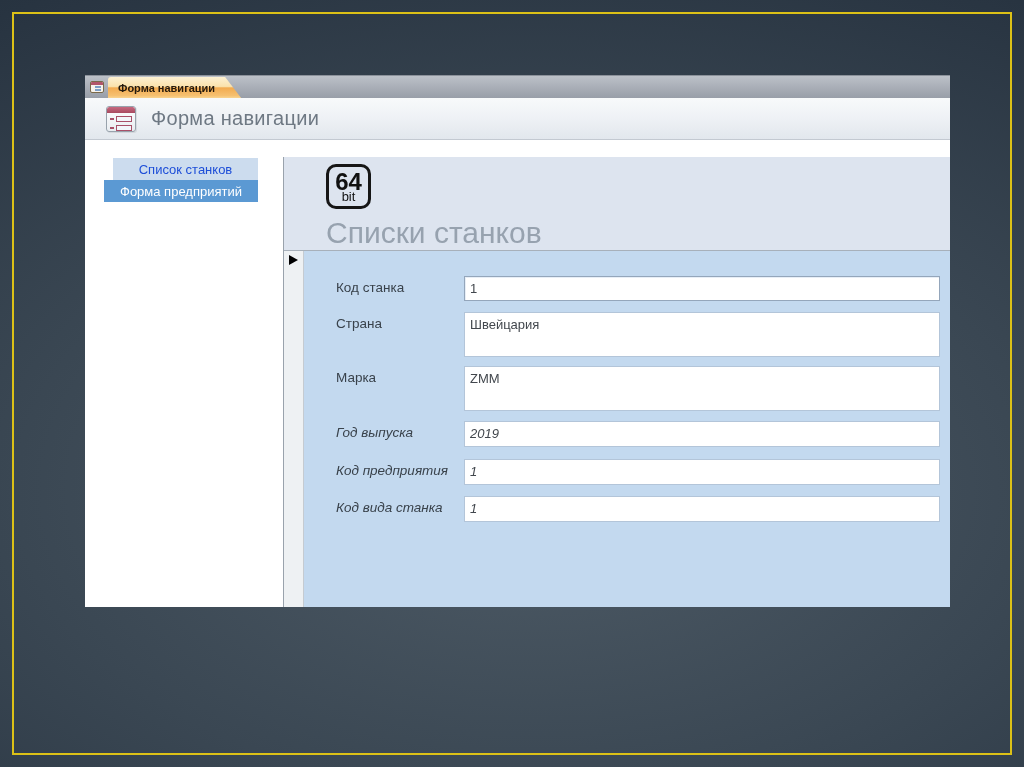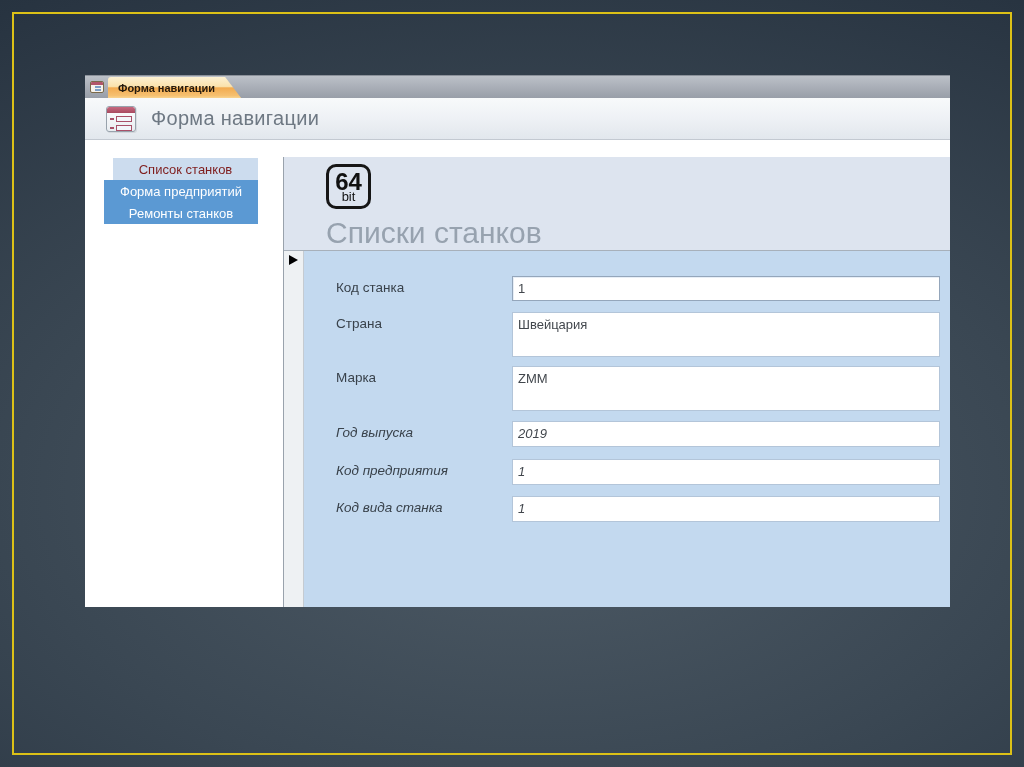--- a/index.html
+++ b/index.html
@@ -52,21 +52,21 @@
   .hicon .dash { width:4px; height:2px; background:#a85068; margin-right:2px; }
   .hicon .rect { flex:1; height:6px; border:1px solid #a85068; background:#f2f6fa; }
   .header-title { font-size:20px; color:#6e7883; letter-spacing:.3px; }
 
   
   .content { flex:1; position:relative; background:#ffffff; overflow:hidden; }
 
   
   .nav-buttons { position:absolute; left:19px; top:18px; width:154px; display:flex; flex-direction:column; }
   .nav-btn { height:22px; display:flex; align-items:center; justify-content:center; font-size:13px; cursor:default; }
-  .nav-btn.selected { margin-left:9px; background:#ccdcee; color:#7f1d1d; }
+  .nav-btn.selected { margin-left:9px; background:#ccdcee; color:#1d4ed8; }
   .nav-btn.normal { background:#5b99d3; color:#ffffff; }
 
   
   .form-window {
     position:absolute; left:198px; top:17px; right:0; bottom:0;
     display:flex; flex-direction:column; border-left:1px solid #99a2ac;
   }
   .form-header { flex:0 0 93px; background:#dde4ef; position:relative; }
   .logo64 {
     position:absolute; left:42px; top:7px; width:45px; height:45px;
@@ -78,21 +78,21 @@
   .form-title { position:absolute; left:42px; top:59px; font-size:30px; color:#97a2af; }
 
   .form-body { flex:1; display:flex; border-top:1px solid #a7b0ba; }
   .selector-strip { flex:0 0 20px; background:#eef1f3; border-right:1px solid #c5cbd1; position:relative; }
   .selector-arrow {
     position:absolute; top:4px; left:5px; width:0; height:0;
     border-top:5px solid transparent; border-bottom:5px solid transparent; border-left:9px solid #000;
   }
   .detail { flex:1; background:#c3d9ef; padding-top:25px; }
 
-  .field-row { display:flex; margin-left:32px; margin-right:10px;gap:48px; }
+  .field-row { display:flex; margin-left:32px; margin-right:10px; }
   .field-label { flex:0 0 128px; font-size:13.5px; color:#39424b; padding-top:4px; }
   .field-input {
     flex:1; background:#fff; border:1px solid #b3c5d9;
     font-size:13px; color:#42474d; padding:4px 0 0 5px; overflow:hidden;
   }
   .field-input.focused { border-color:#94a6bb; box-shadow: inset 1px 1px 0 #e7eef6; }
   .h-s  { height:26px;font-style:italic; }
   .h-s1 { height:25px; }
   .h-m  { height:45px; }
   .mt-a { margin-top:11px; }
@@ -138,23 +138,20 @@
 
     <div class="content">
 
       <div class="nav-buttons">
         <div class="nav-btn selected">
           <span>Список станков</span>
         </div>
         <div class="nav-btn normal">
           <span>Форма предприятий</span>
         </div>
-        <div class="nav-btn normal">
-          <span>Ремонты станков</span>
-        </div>
       </div>
 
       <div class="form-window">
         <div class="form-header">
           <div class="logo64">
             <div class="n">64</div>
             <div class="b">bit</div>
           </div>
           <div class="form-title">Списки станков</div>
         </div>

